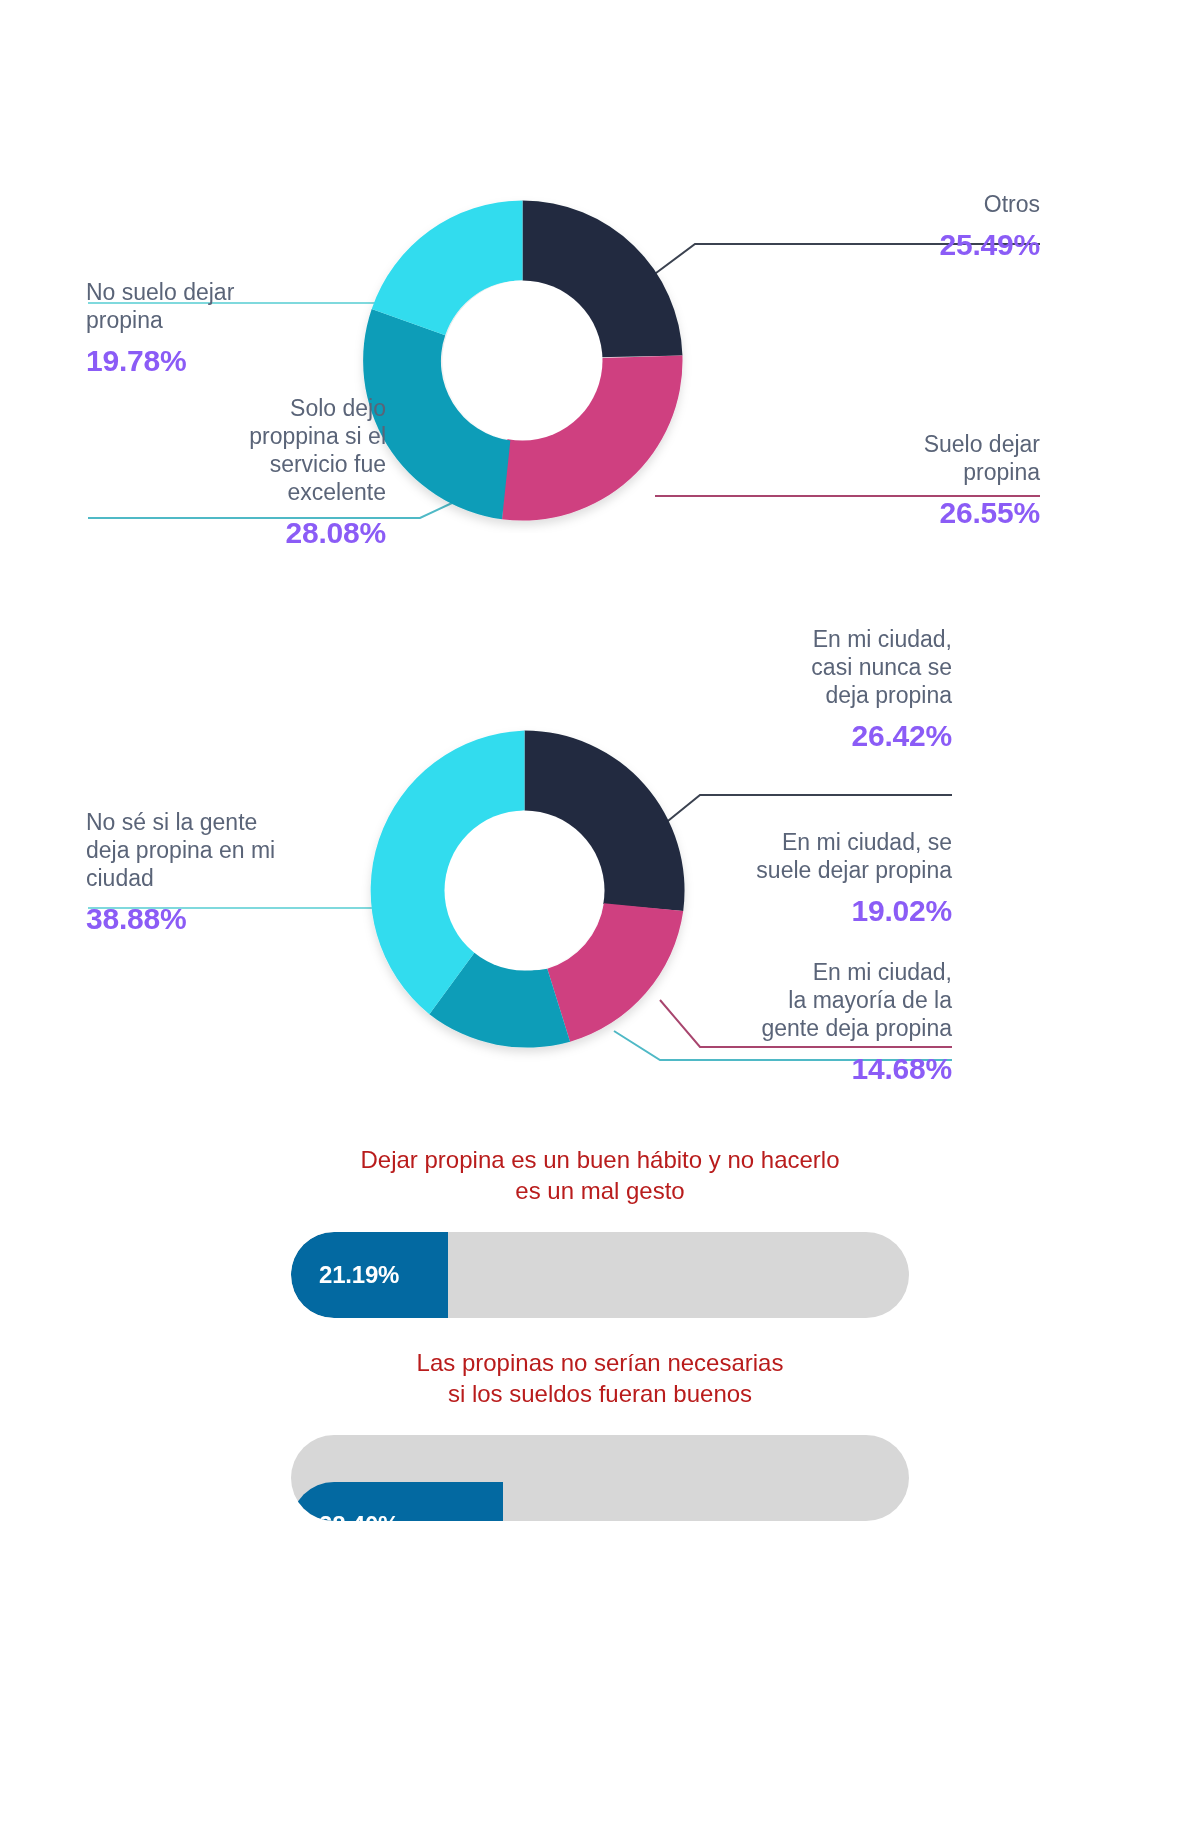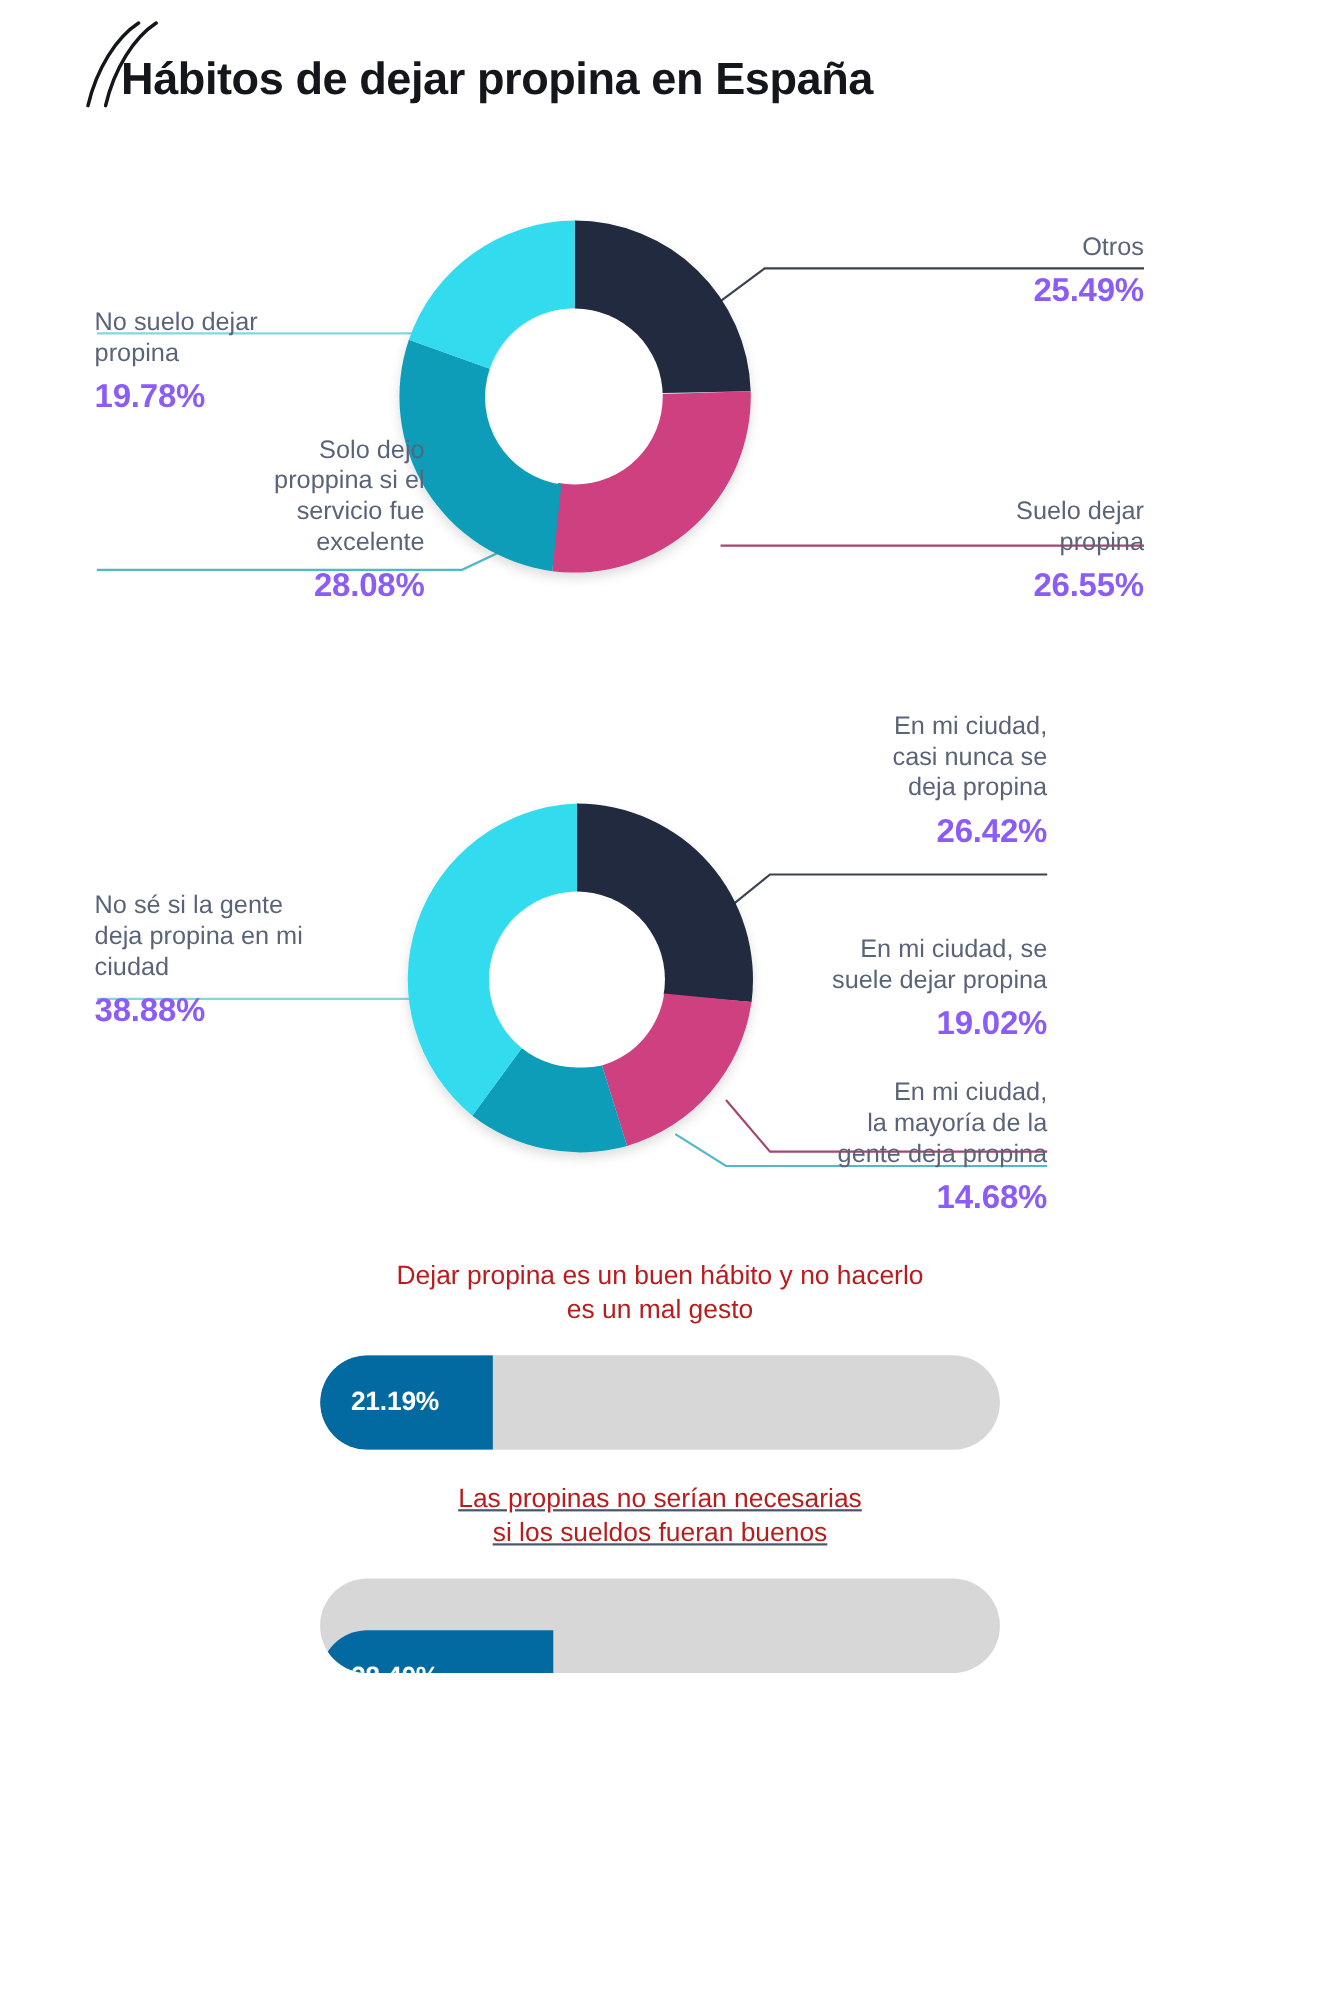--- a/index.html
+++ b/index.html
@@ -25,21 +25,21 @@
   
   .lbl{position:absolute;}
   .lbl .txt{
     font-size:23px;line-height:1.22;color:#5a6478;font-weight:400;
     white-space:pre-line;
   }
   .lbl .pct{
     font-size:30px;font-weight:bold;color:#8b5cf6;margin-top:10px;
     letter-spacing:-0.2px;
   }
-  .lbl.right{text-align:right;margin-top:20px;}
+  .lbl.right{text-align:right;}
   .lbl.left{text-align:left;}
 
   
   .connectors{position:absolute;left:0;top:0;width:1200px;height:1826px;pointer-events:none;}
 
   
   .donut-wrap{position:absolute;}
   .donut{display:block;}
 
   
@@ -60,27 +60,20 @@
   .bar-fill .bar-val{
     color:#ffffff;font-size:24px;font-weight:bold;
     margin-left:28px;letter-spacing:-0.2px;white-space:nowrap;
   }
 </style>
 </head>
 <body>
 
 <div class="page">
 
-  <div class="header">
-    <svg class="swoosh" viewBox="0 0 110 82">
-      <path d="M10 78 C 18 44, 36 16, 56 3" stroke="#14161c" stroke-width="3.2" fill="none" stroke-linecap="round"></path>
-      <path d="M26 78 C 34 44, 52 16, 72 3" stroke="#14161c" stroke-width="3.2" fill="none" stroke-linecap="round"></path>
-    </svg>
-    <div class="title">Hábitos de dejar propina en España</div>
-  </div>
 
   <svg class="connectors" viewBox="0 0 1200 1826">
 
     <path d="M652 276 L695 244 L1040 244" stroke="#3b4250" stroke-width="2" fill="none"></path>
 
     <path d="M655 496 L688 496 L1040 496" stroke="#a8456e" stroke-width="2" fill="none"></path>
 
     <path d="M88 303 L380 303" stroke="#7fd9dd" stroke-width="2" fill="none"></path>
 
     <path d="M88 518 L420 518 L452 503" stroke="#4fb9c6" stroke-width="2" fill="none"></path>
@@ -191,21 +184,21 @@
   <div class="bar-block" style="top:1145px;">
     <div class="bar-caption">Dejar propina es un buen hábito y no hacerlo
 es un mal gesto</div>
     <div class="bar-track" style="width:618px;">
       <div class="bar-fill" style="width:157px;">
         <span class="bar-val">21.19%</span>
       </div>
     </div>
   </div>
 
-  <div class="bar-block" style="top:1348px;text-decoration:underline;">
+  <div class="bar-block" style="top:1348px;">
     <div class="bar-caption">Las propinas no serían necesarias
 si los sueldos fueran buenos</div>
     <div class="bar-track" style="width:618px;">
       <div class="bar-fill" style="width:212px;margin-top:47px;">
         <span class="bar-val">28.40%</span>
       </div>
     </div>
   </div>
 
 </div>

